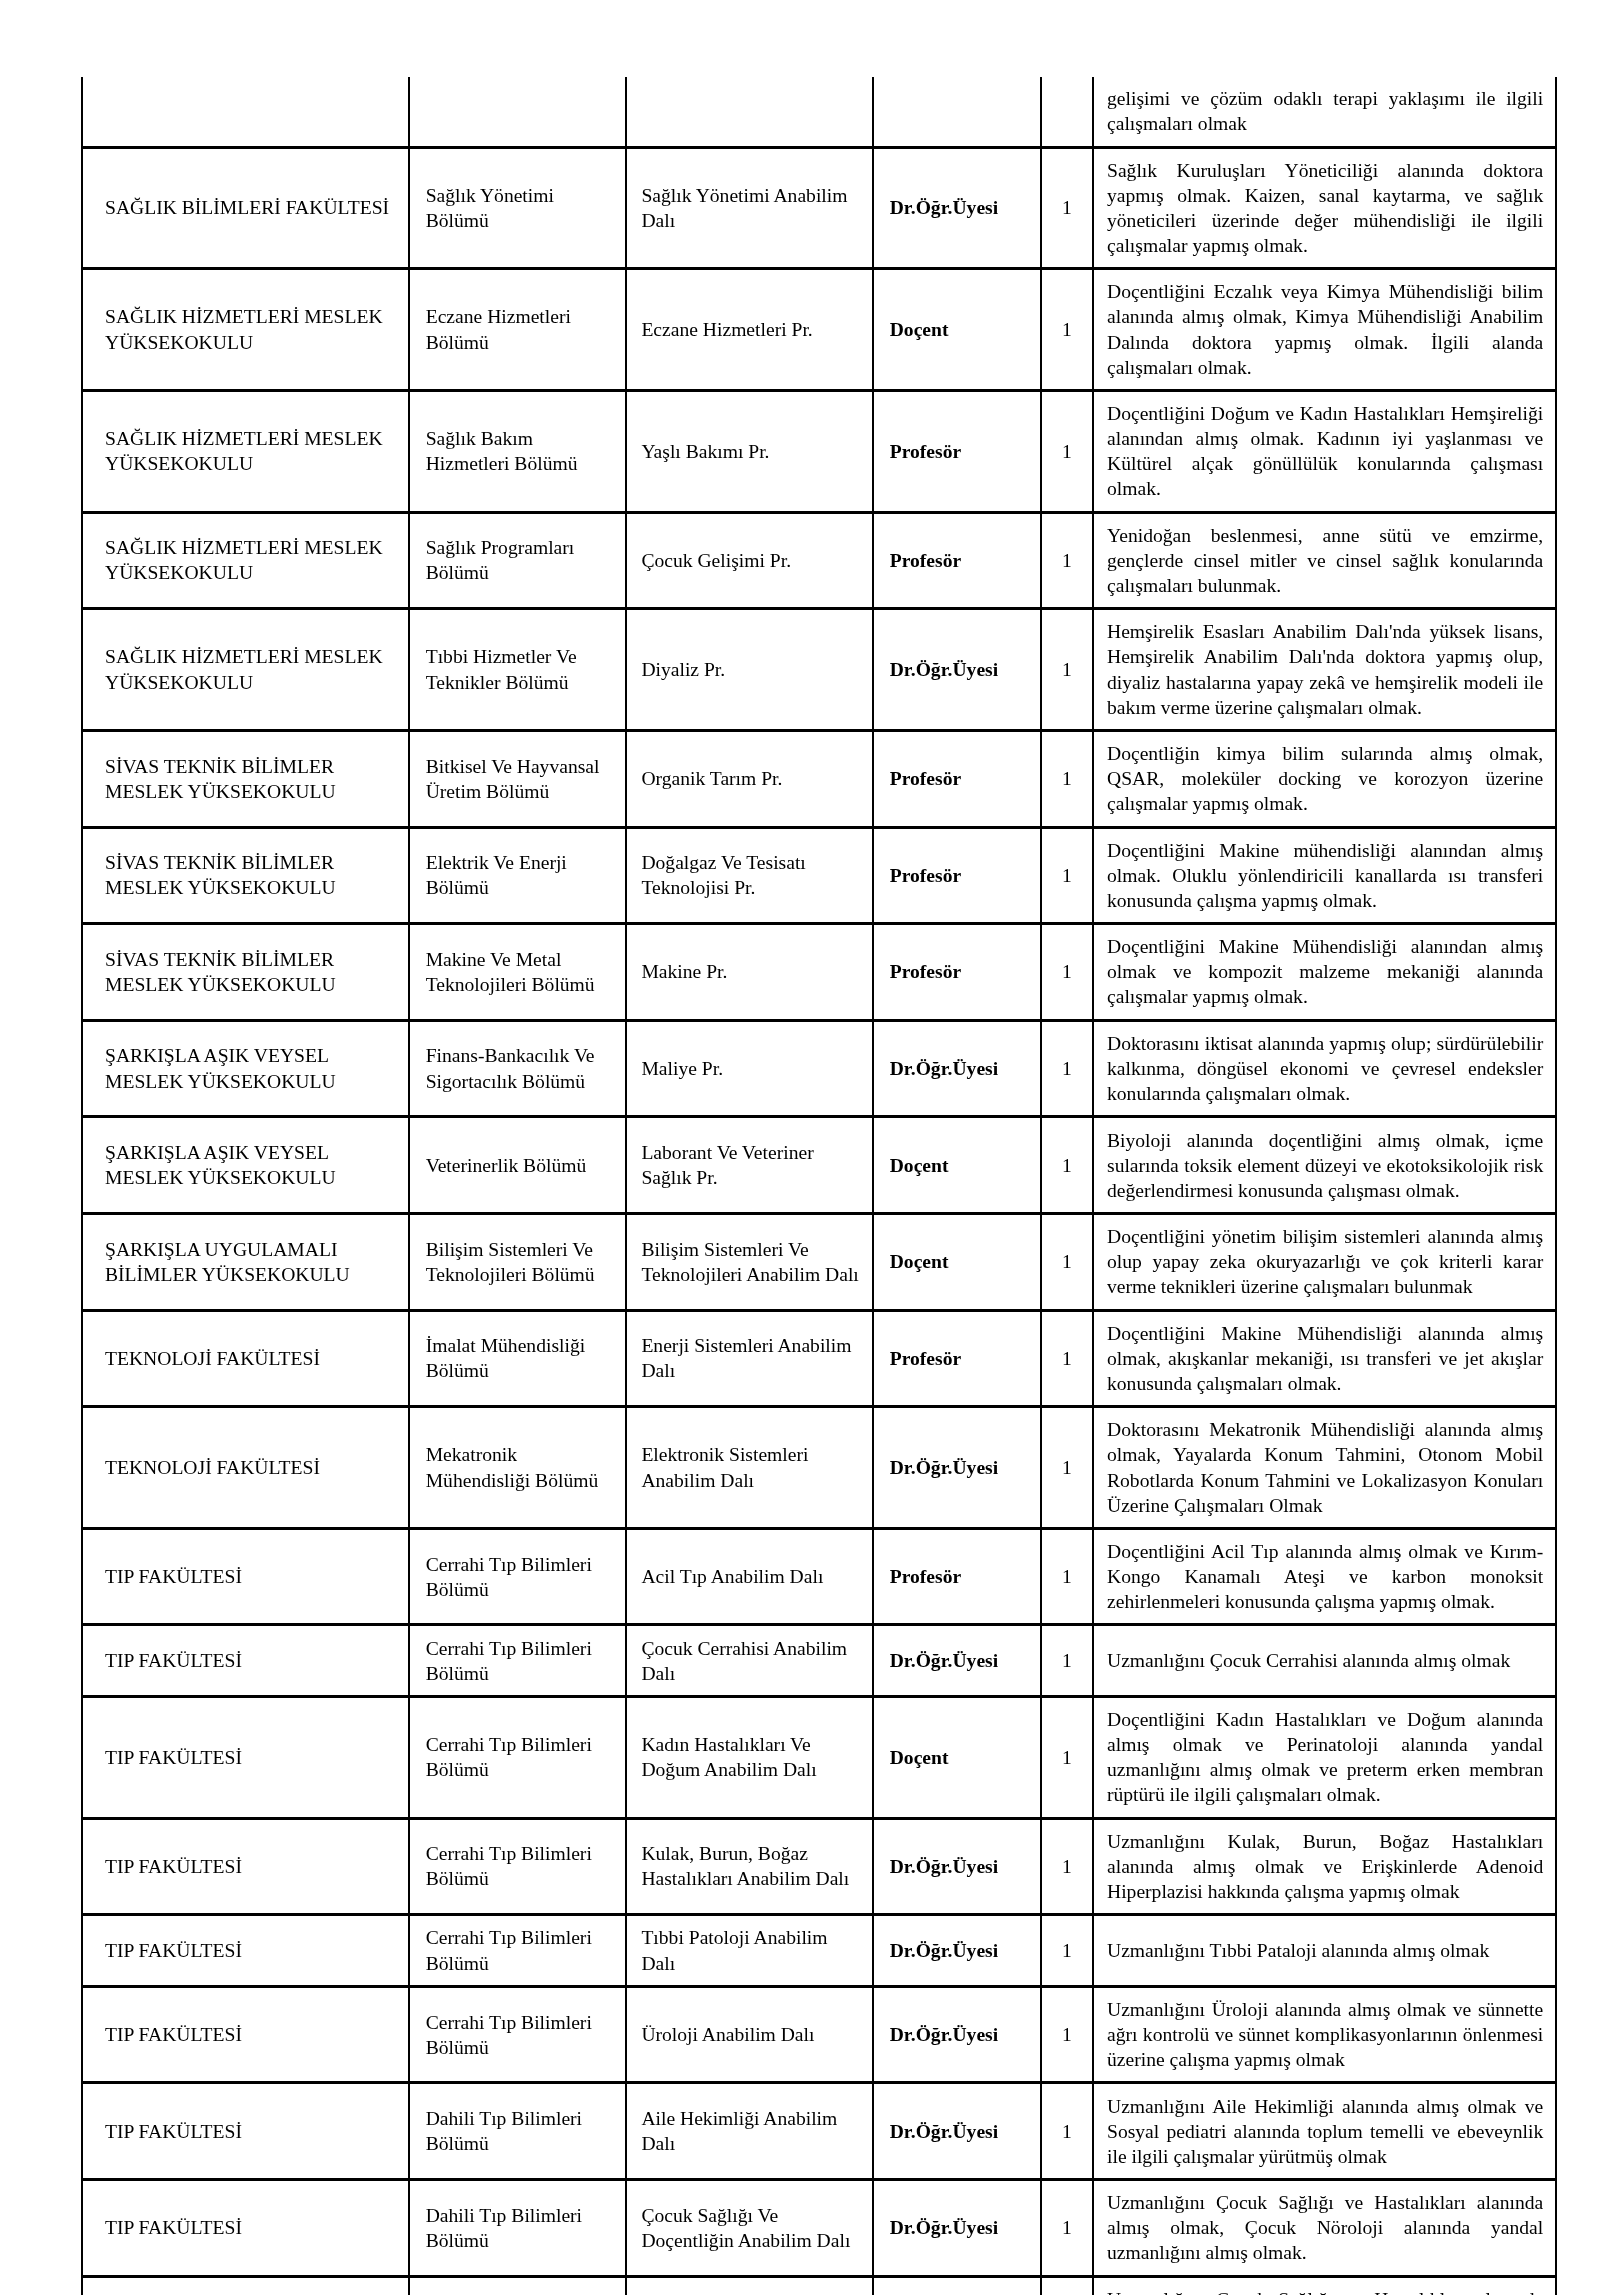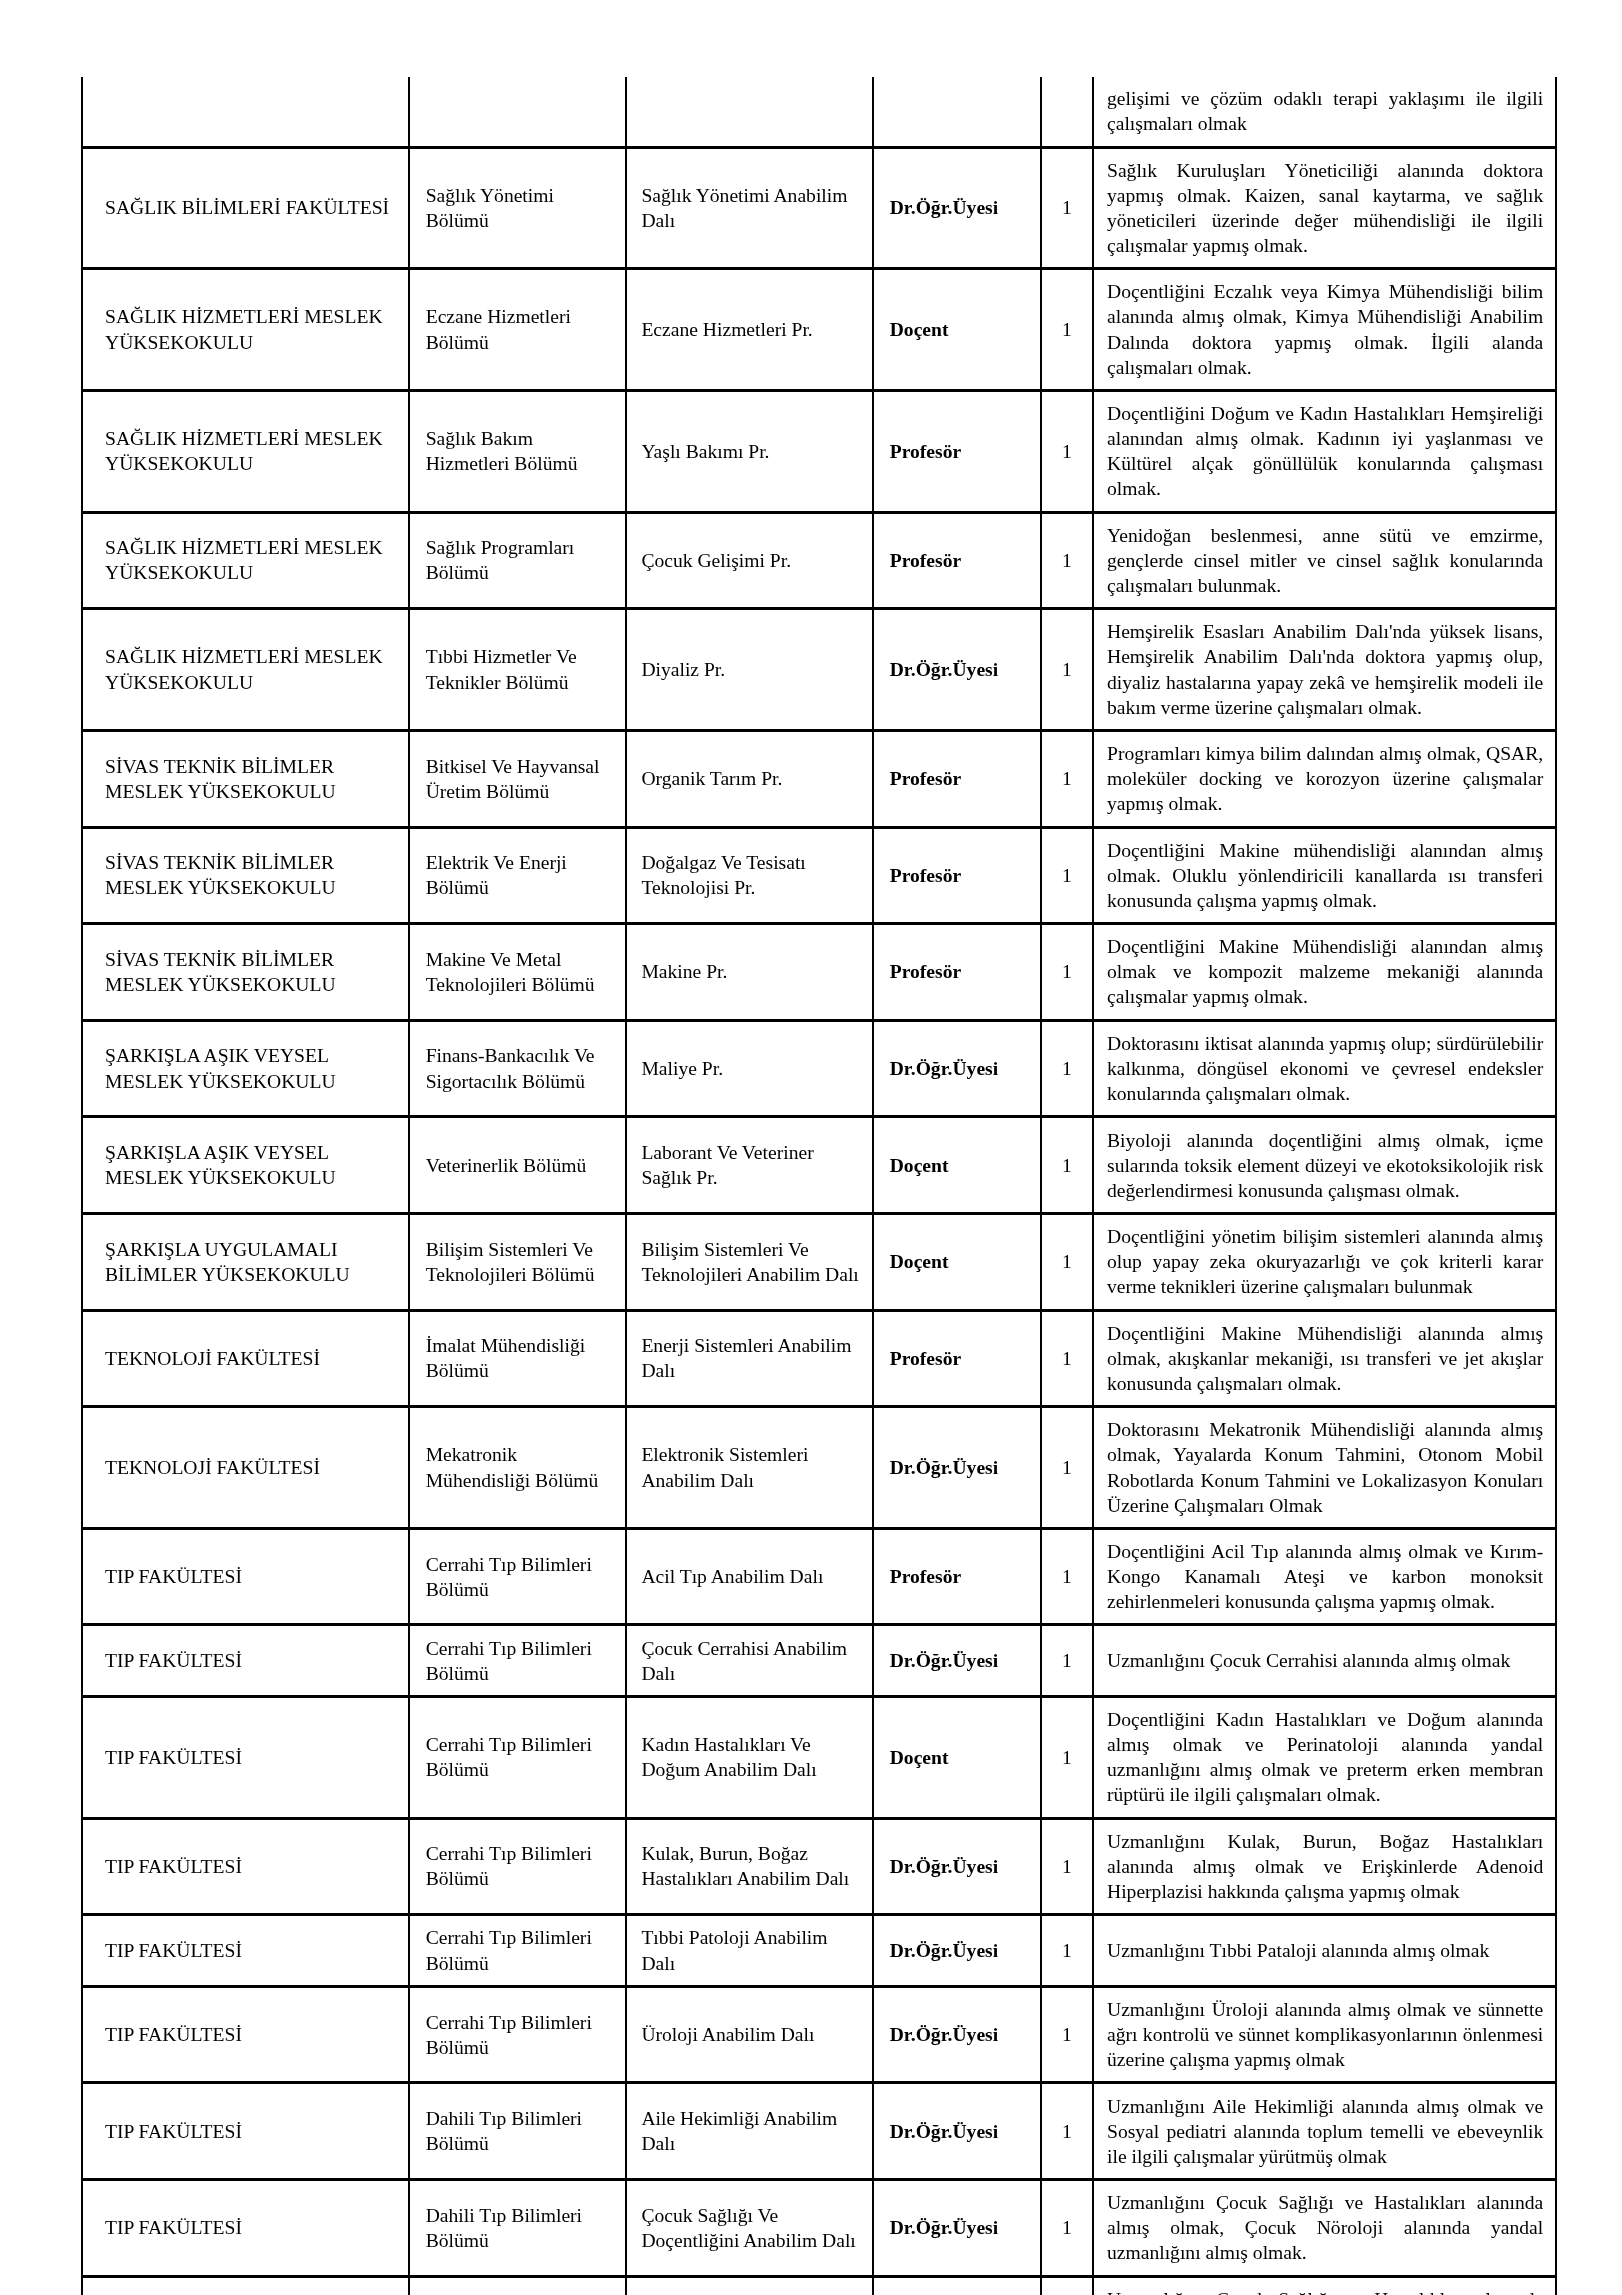--- a/index.html
+++ b/index.html
@@ -120,21 +120,21 @@
     <td class="cell-count">1</td>
     <td class="cell-desc">Hemşirelik Esasları Anabilim Dalı'nda yüksek lisans, Hemşirelik Anabilim Dalı'nda doktora yapmış olup, diyaliz hastalarına yapay zekâ ve hemşirelik modeli ile bakım verme üzerine çalışmaları olmak.</td>
   </tr>
 
   <tr>
     <td class="cell-faculty">SİVAS TEKNİK BİLİMLER MESLEK YÜKSEKOKULU</td>
     <td class="cell-dept">Bitkisel Ve Hayvansal Üretim Bölümü</td>
     <td class="cell-program">Organik Tarım Pr.</td>
     <td class="cell-title">Profesör</td>
     <td class="cell-count">1</td>
-    <td class="cell-desc">Programları kimya bilim dalından almış olmak, QSAR, moleküler docking ve korozyon üzerine çalışmalar yapmış olmak.</td>
+    <td class="cell-desc">Doçentliğin kimya bilim sularında almış olmak, QSAR, moleküler docking ve korozyon üzerine çalışmalar yapmış olmak.</td>
   </tr>
 
   <tr>
     <td class="cell-faculty">SİVAS TEKNİK BİLİMLER MESLEK YÜKSEKOKULU</td>
     <td class="cell-dept">Elektrik Ve Enerji Bölümü</td>
     <td class="cell-program">Doğalgaz Ve Tesisatı Teknolojisi Pr.</td>
     <td class="cell-title">Profesör</td>
     <td class="cell-count">1</td>
     <td class="cell-desc">Doçentliğini Makine mühendisliği alanından almış olmak. Oluklu yönlendiricili kanallarda ısı transferi konusunda çalışma yapmış olmak.</td>
   </tr>
@@ -252,21 +252,21 @@
     <td class="cell-dept">Dahili Tıp Bilimleri Bölümü</td>
     <td class="cell-program">Aile Hekimliği Anabilim Dalı</td>
     <td class="cell-title">Dr.Öğr.Üyesi</td>
     <td class="cell-count">1</td>
     <td class="cell-desc">Uzmanlığını Aile Hekimliği alanında almış olmak ve Sosyal pediatri alanında toplum temelli ve ebeveynlik ile ilgili çalışmalar yürütmüş olmak</td>
   </tr>
 
   <tr>
     <td class="cell-faculty">TIP FAKÜLTESİ</td>
     <td class="cell-dept">Dahili Tıp Bilimleri Bölümü</td>
-    <td class="cell-program">Çocuk Sağlığı Ve Doçentliğini Anabilim Dalı</td>
+    <td class="cell-program">Çocuk Sağlığı Ve Doçentliğin Anabilim Dalı</td>
     <td class="cell-title">Dr.Öğr.Üyesi</td>
     <td class="cell-count">1</td>
     <td class="cell-desc">Uzmanlığını Çocuk Sağlığı ve Hastalıkları alanında almış olmak, Çocuk Nöroloji alanında yandal uzmanlığını almış olmak.</td>
   </tr>
 
   <tr>
     <td class="cell-faculty">TIP FAKÜLTESİ</td>
     <td class="cell-dept">Dahili Tıp Bilimleri Bölümü</td>
     <td class="cell-program">Çocuk Sağlığı Ve Hastalıkları Anabilim Dalı</td>
     <td class="cell-title">Dr.Öğr.Üyesi</td>

